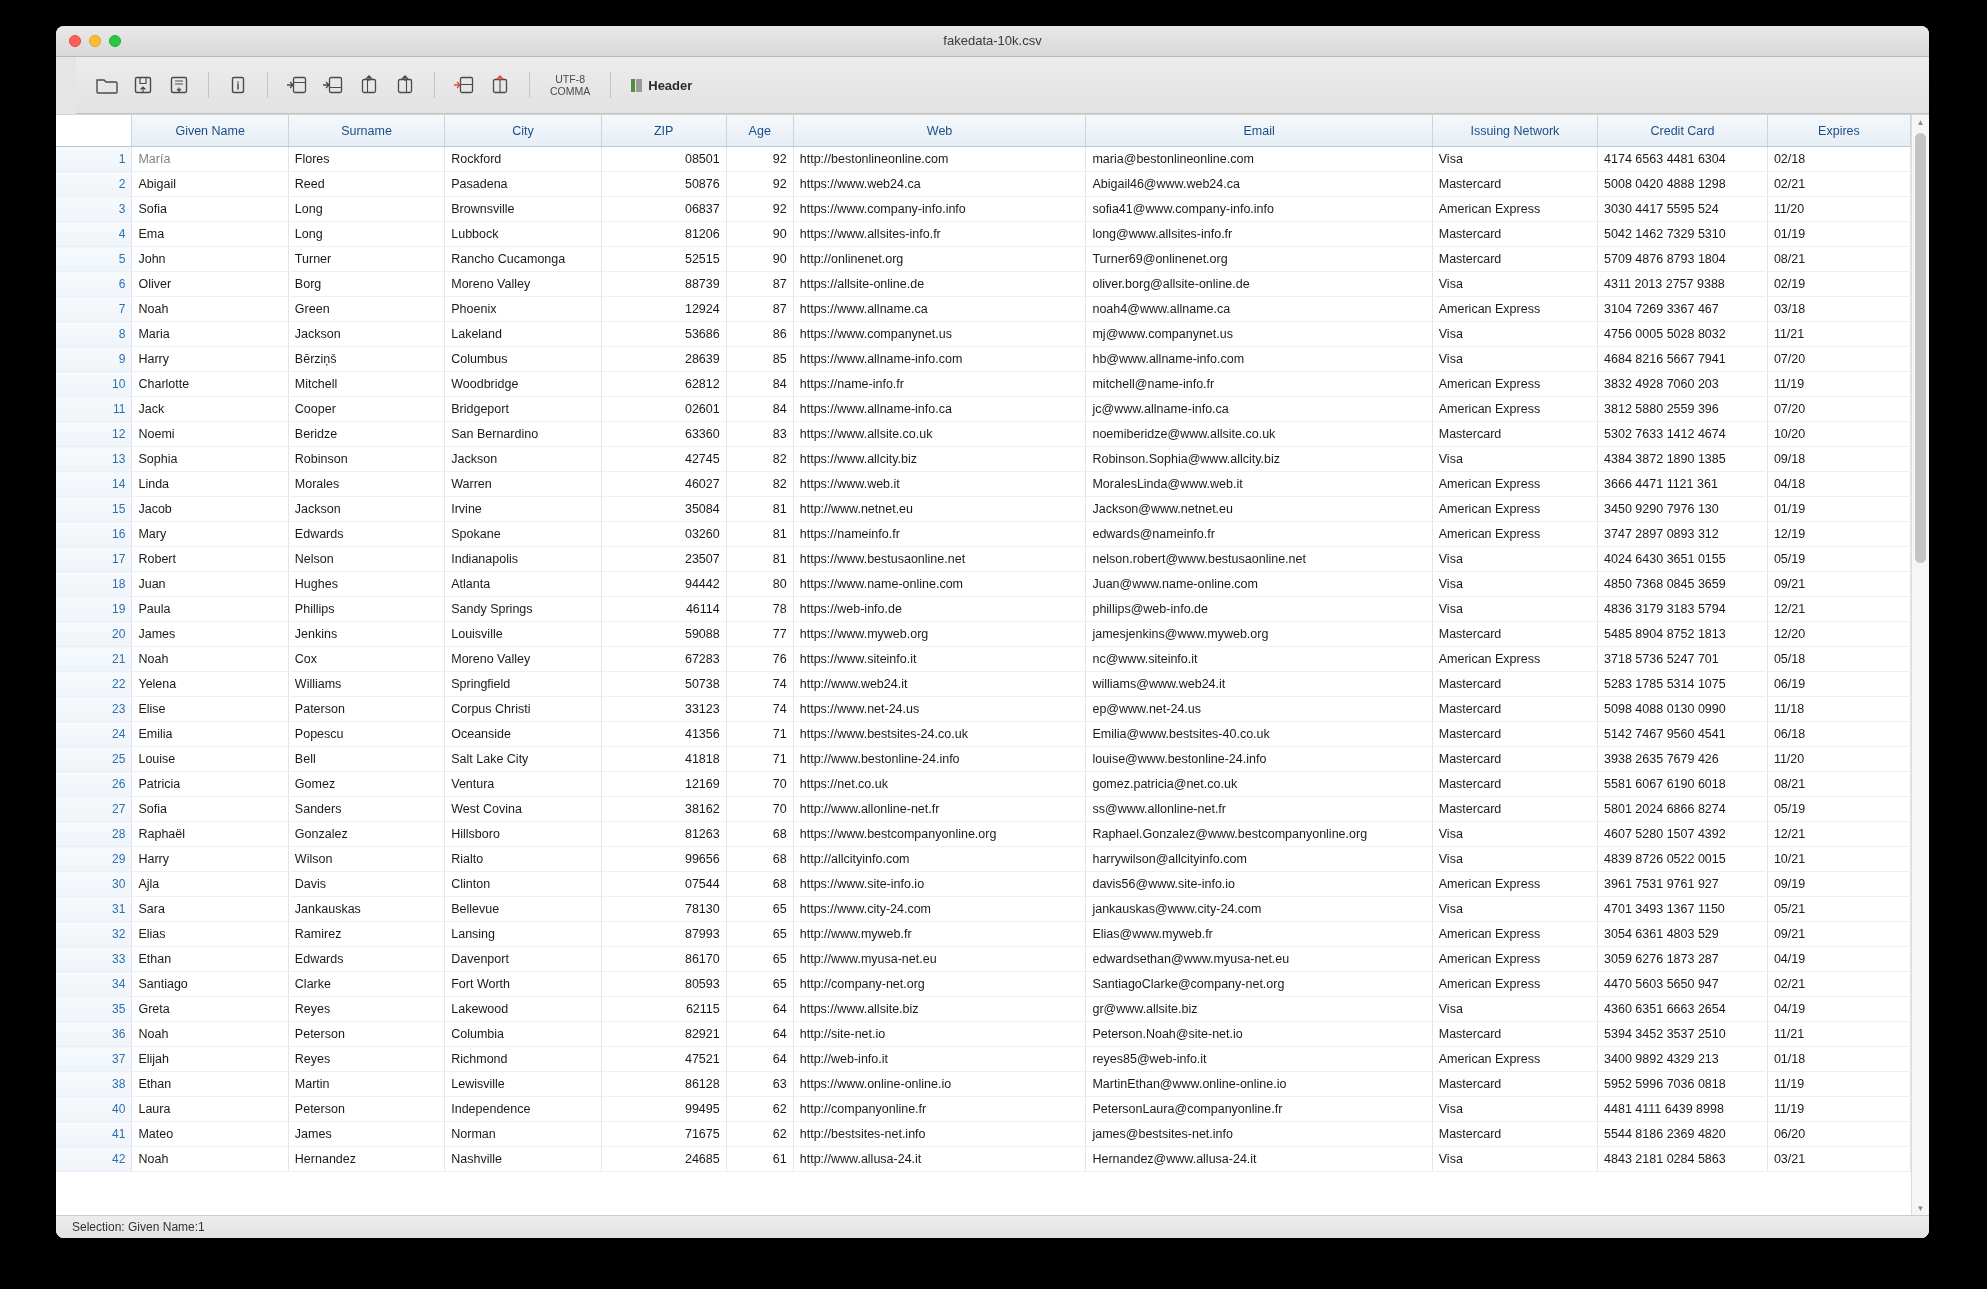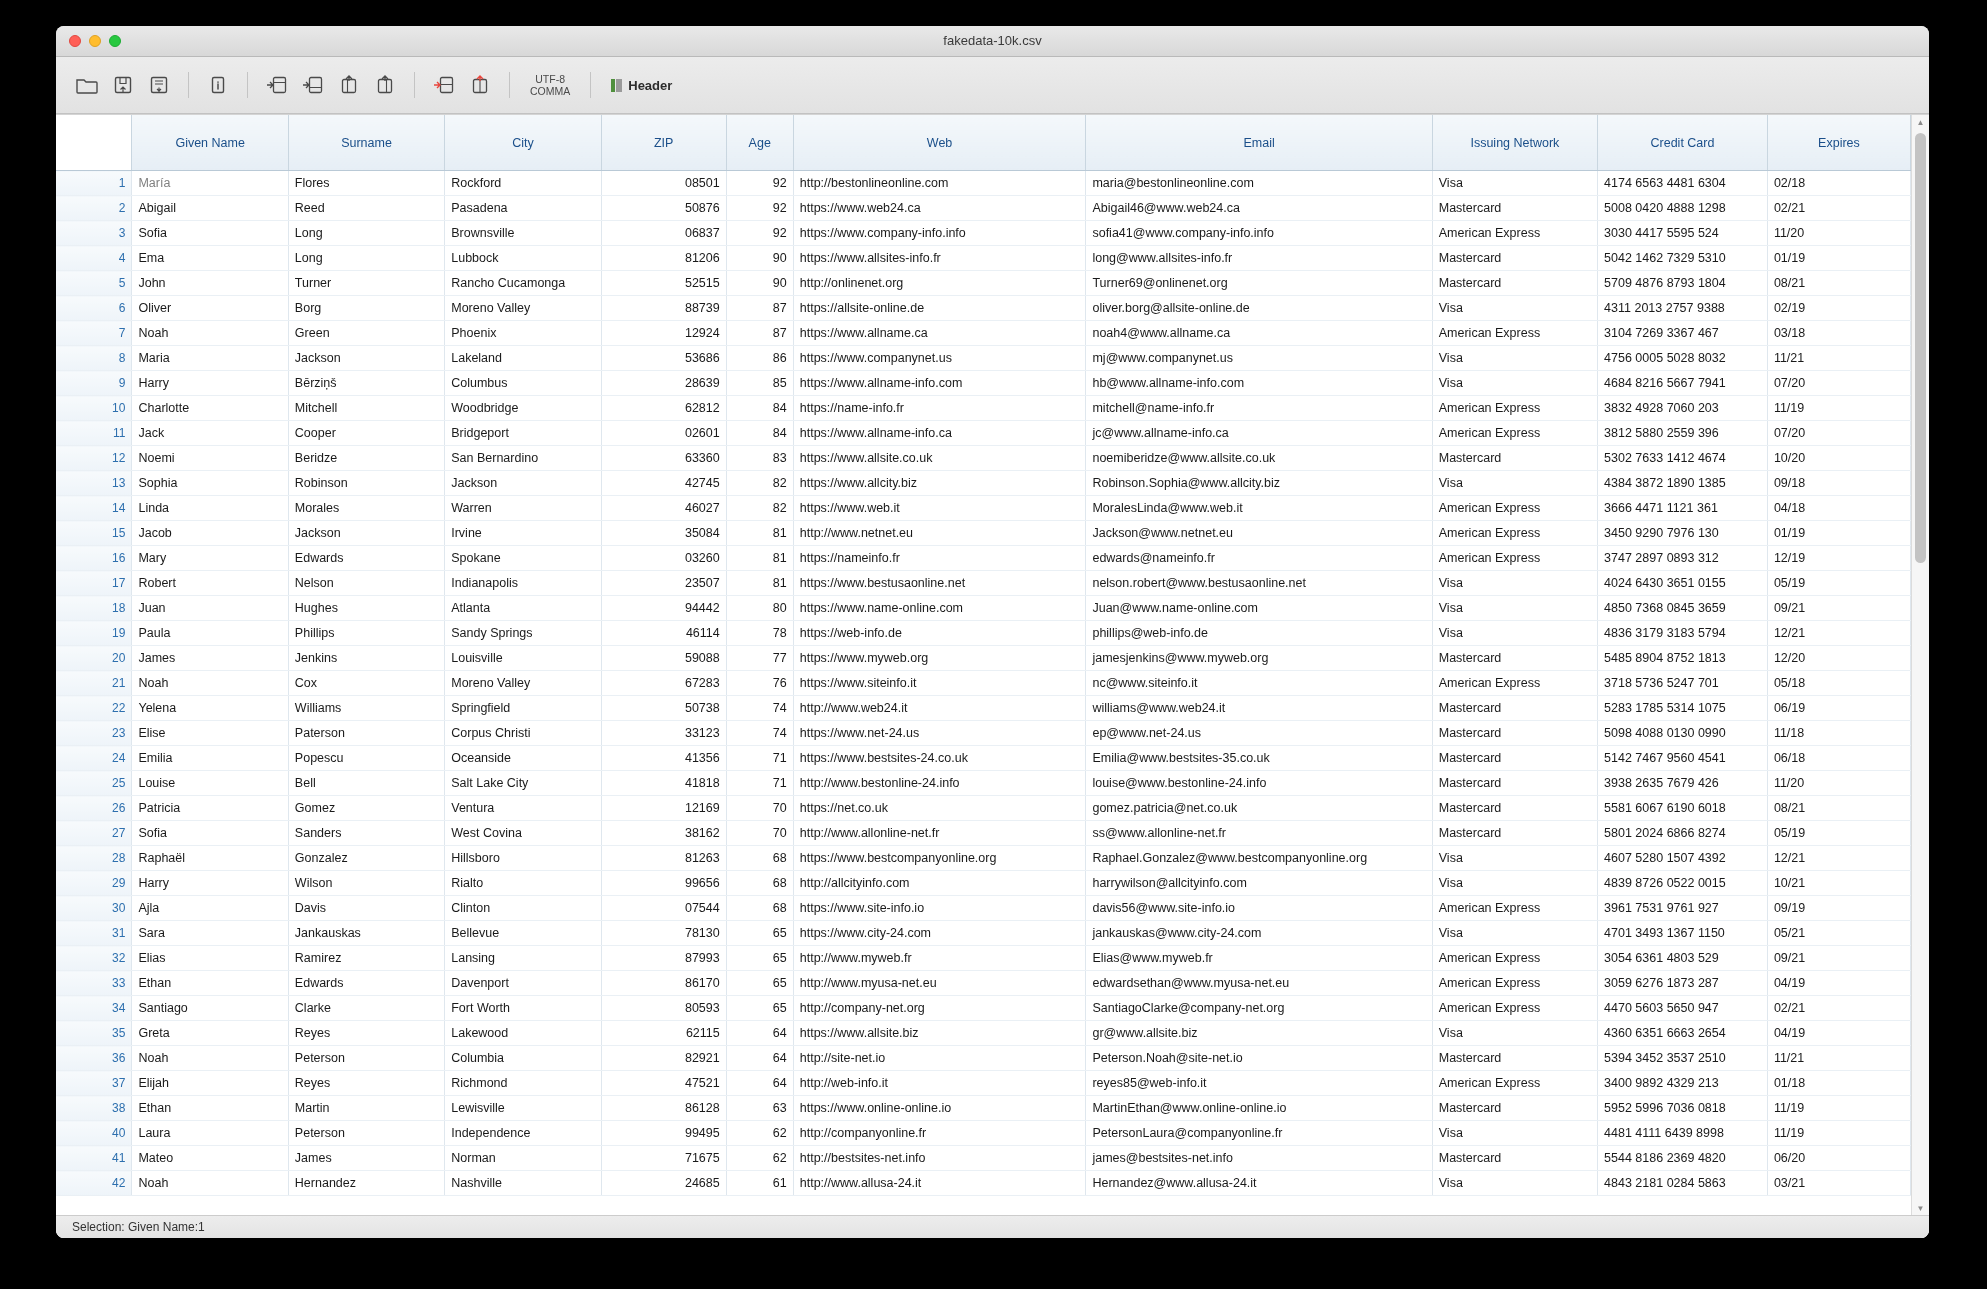--- a/index.html
+++ b/index.html
@@ -59,20 +59,21 @@
   
   .toolbar {
     height: 56px;
     background: linear-gradient(#ececec, #e2e2e2);
     border-bottom: 1px solid #c2c2c2;
     display: flex;
     align-items: center;
     padding: 0 14px;
     gap: 2px;
     flex: 0 0 auto;
+    margin-left: 20px;
   }
   .tbtn {
     width: 34px;
     height: 34px;
     display: flex;
     align-items: center;
     justify-content: center;
     border-radius: 4px;
   }
   .tbtn svg { display: block; }
@@ -141,21 +142,21 @@
   }
   table.sheet th {
     height: 23px;
     background: linear-gradient(#f4f8fb, #e6eef5);
     border-right: 1px solid #c9d6e0;
     border-bottom: 1px solid #b9c9d6;
     color: #1b4f8a;
     font-weight: normal;
     font-size: 12.5px;
     text-align: center;
-    padding: 16px 4px;
+    padding: 4px 4px;
     white-space: nowrap;
     overflow: hidden;
   }
   table.sheet th.corner {
     background: #ffffff;
     border-right: 1px solid #c9d6e0;
   }
   table.sheet td {
     height: 24px;
     border-right: 1px solid #dfe7ee;
@@ -670,21 +671,21 @@
               <td class="c10">11/18</td>
             </tr>
             <tr>
               <td class="rownum">24</td>
               <td class="c1">Emilia</td>
               <td class="c2">Popescu</td>
               <td class="c3">Oceanside</td>
               <td class="num c4">41356</td>
               <td class="num c5">71</td>
               <td class="c6">https://www.bestsites-24.co.uk</td>
-              <td class="c7">Emilia@www.bestsites-35.co.uk</td>
+              <td class="c7">Emilia@www.bestsites-40.co.uk</td>
               <td class="c8">Mastercard</td>
               <td class="c9">5142 7467 9560 4541</td>
               <td class="c10">06/18</td>
             </tr>
             <tr>
               <td class="rownum">25</td>
               <td class="c1">Louise</td>
               <td class="c2">Bell</td>
               <td class="c3">Salt Lake City</td>
               <td class="num c4">41818</td>

